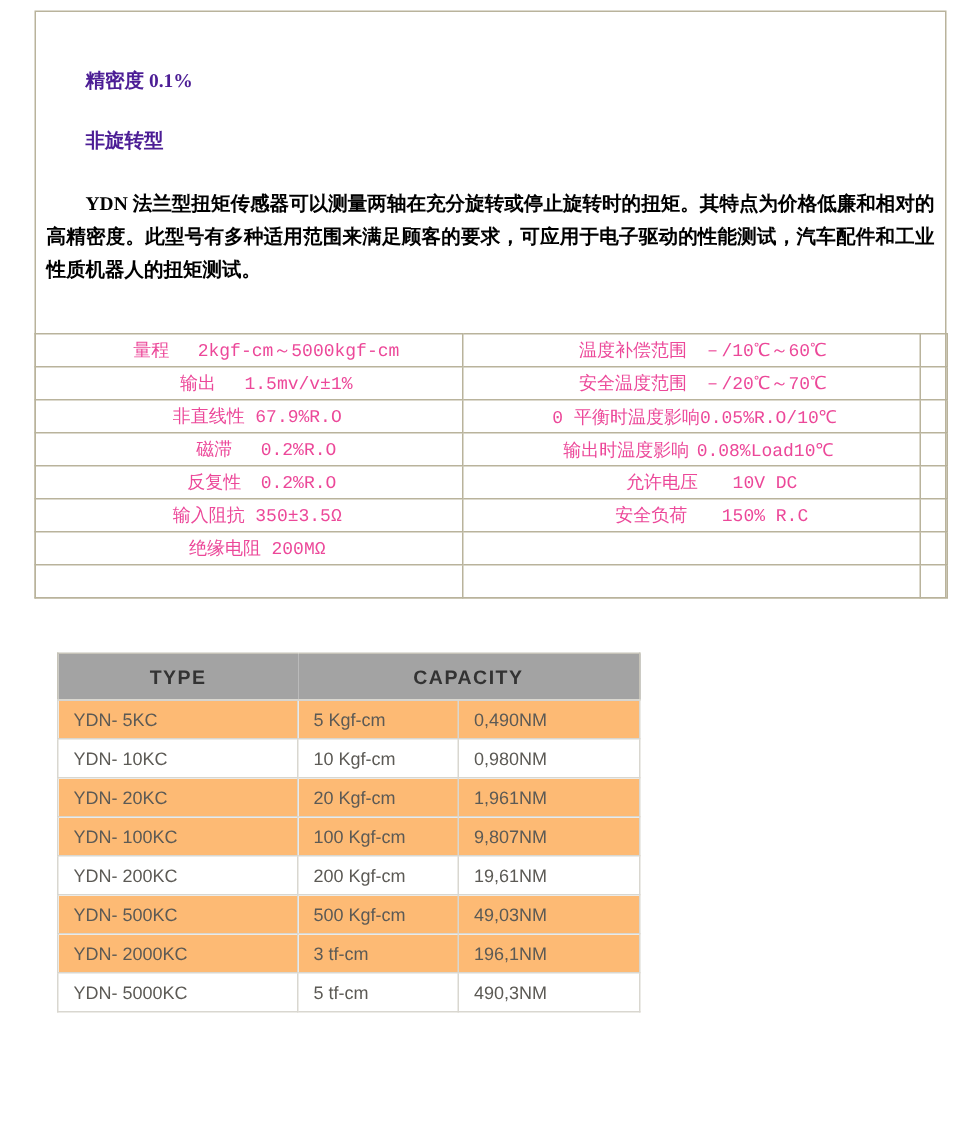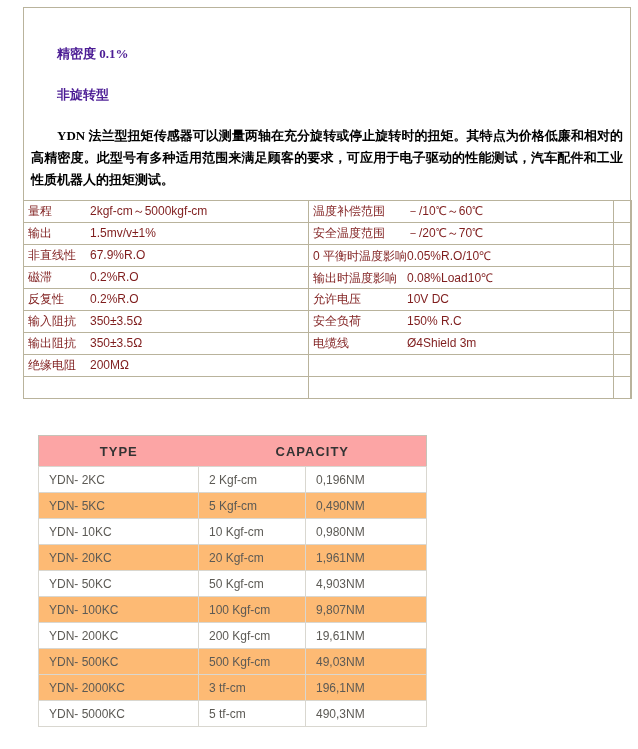--- a/index.html
+++ b/index.html
@@ -10,46 +10,46 @@
   
   .page-frame{
     position:absolute;left:23px;top:7px;width:606px;height:390px;
     border:1px solid #b9b39c;box-sizing:content-box;background:#ffffff;
   }
   .frame-inner{padding:38px 7px 0 7px;}
   .doc-heading{
     font-size:13px;font-weight:bold;color:#4c1d95;line-height:15px;
     margin:0;text-indent:2em;
   }
-  .doc-heading.second{margin-top:26px;}
+  .doc-heading.second{margin-top:26px;font-family:Liberation Mono, monospace;}
   .doc-paragraph{
     margin:23px 0 0 0;font-size:13px;font-weight:bold;color:#000000;
     line-height:22px;text-indent:2em;text-align:justify;
   }
   
   table.spec{
     position:absolute;left:-1px;bottom:-1px;width:608px;
     border-collapse:collapse;table-layout:fixed;
   }
   table.spec td{
     border:1px solid #b9b39c;height:21px;padding:0 0 0 4px;
-    font-size:12px;color:#7f1d1d;white-space:nowrap;overflow:hidden;
-    font-family:Liberation Sans, sans-serif;vertical-align:middle;
+    font-size:12px;color:#ec4899;white-space:nowrap;overflow:hidden;
+    font-family:Liberation Mono, monospace;vertical-align:middle;text-align:center;
   }
   .spec .lab-l{display:inline-block;min-width:62px;}
   .spec .lab-r{display:inline-block;min-width:94px;}
   
   table.capacity{
     position:absolute;left:38px;top:435px;width:388px;
     border-collapse:collapse;table-layout:fixed;
     font-family:"Liberation Sans","DejaVu Sans",sans-serif;
     border:1px solid #c6c3b8;
   }
   table.capacity th{
-    background:#fca5a5;color:#333333;font-size:13px;font-weight:bold;
+    background:#a3a3a3;color:#333333;font-size:13px;font-weight:bold;
     height:28px;text-align:center;letter-spacing:1px;border:none;
   }
   table.capacity td{
     height:25px;padding:0 0 0 10px;font-size:12px;color:#5c5a55;
     border:1px solid #d9d7d0;white-space:nowrap;overflow:hidden;
     background:#ffffff;vertical-align:middle;
   }
   table.capacity tr.alt td{background:#fdba74;}
 </style>
 </head>
@@ -92,25 +92,20 @@
           <td><span class="lab-l">反复性</span><span>0.2%R.O</span></td>
           <td><span class="lab-r">允许电压</span><span>10V DC</span></td>
           <td></td>
         </tr>
         <tr>
           <td><span class="lab-l">输入阻抗</span><span>350±3.5Ω</span></td>
           <td><span class="lab-r">安全负荷</span><span>150% R.C</span></td>
           <td></td>
         </tr>
         <tr>
-          <td><span class="lab-l">输出阻抗</span><span>350±3.5Ω</span></td>
-          <td><span class="lab-r">电缆线</span><span>Ø4Shield 3m</span></td>
-          <td></td>
-        </tr>
-        <tr>
           <td><span class="lab-l">绝缘电阻</span><span>200MΩ</span></td>
           <td><span class="lab-r"></span><span></span></td>
           <td></td>
         </tr>
         <tr>
           <td><span class="lab-l"></span><span></span></td>
           <td><span class="lab-r"></span><span></span></td>
           <td></td>
         </tr>
       </tbody>
@@ -123,44 +118,34 @@
       <col style="width:107px">
       <col style="width:121px">
   </colgroup>
   <thead>
     <tr>
       <th>TYPE</th>
       <th colspan="2">CAPACITY</th>
     </tr>
   </thead>
   <tbody>
-      <tr>
-        <td>YDN- 2KC</td>
-        <td>2 Kgf-cm</td>
-        <td>0,196NM</td>
-      </tr>
       <tr class="alt">
         <td>YDN- 5KC</td>
         <td>5 Kgf-cm</td>
         <td>0,490NM</td>
       </tr>
       <tr>
         <td>YDN- 10KC</td>
         <td>10 Kgf-cm</td>
         <td>0,980NM</td>
       </tr>
       <tr class="alt">
         <td>YDN- 20KC</td>
         <td>20 Kgf-cm</td>
         <td>1,961NM</td>
-      </tr>
-      <tr>
-        <td>YDN- 50KC</td>
-        <td>50 Kgf-cm</td>
-        <td>4,903NM</td>
       </tr>
       <tr class="alt">
         <td>YDN- 100KC</td>
         <td>100 Kgf-cm</td>
         <td>9,807NM</td>
       </tr>
       <tr>
         <td>YDN- 200KC</td>
         <td>200 Kgf-cm</td>
         <td>19,61NM</td>

